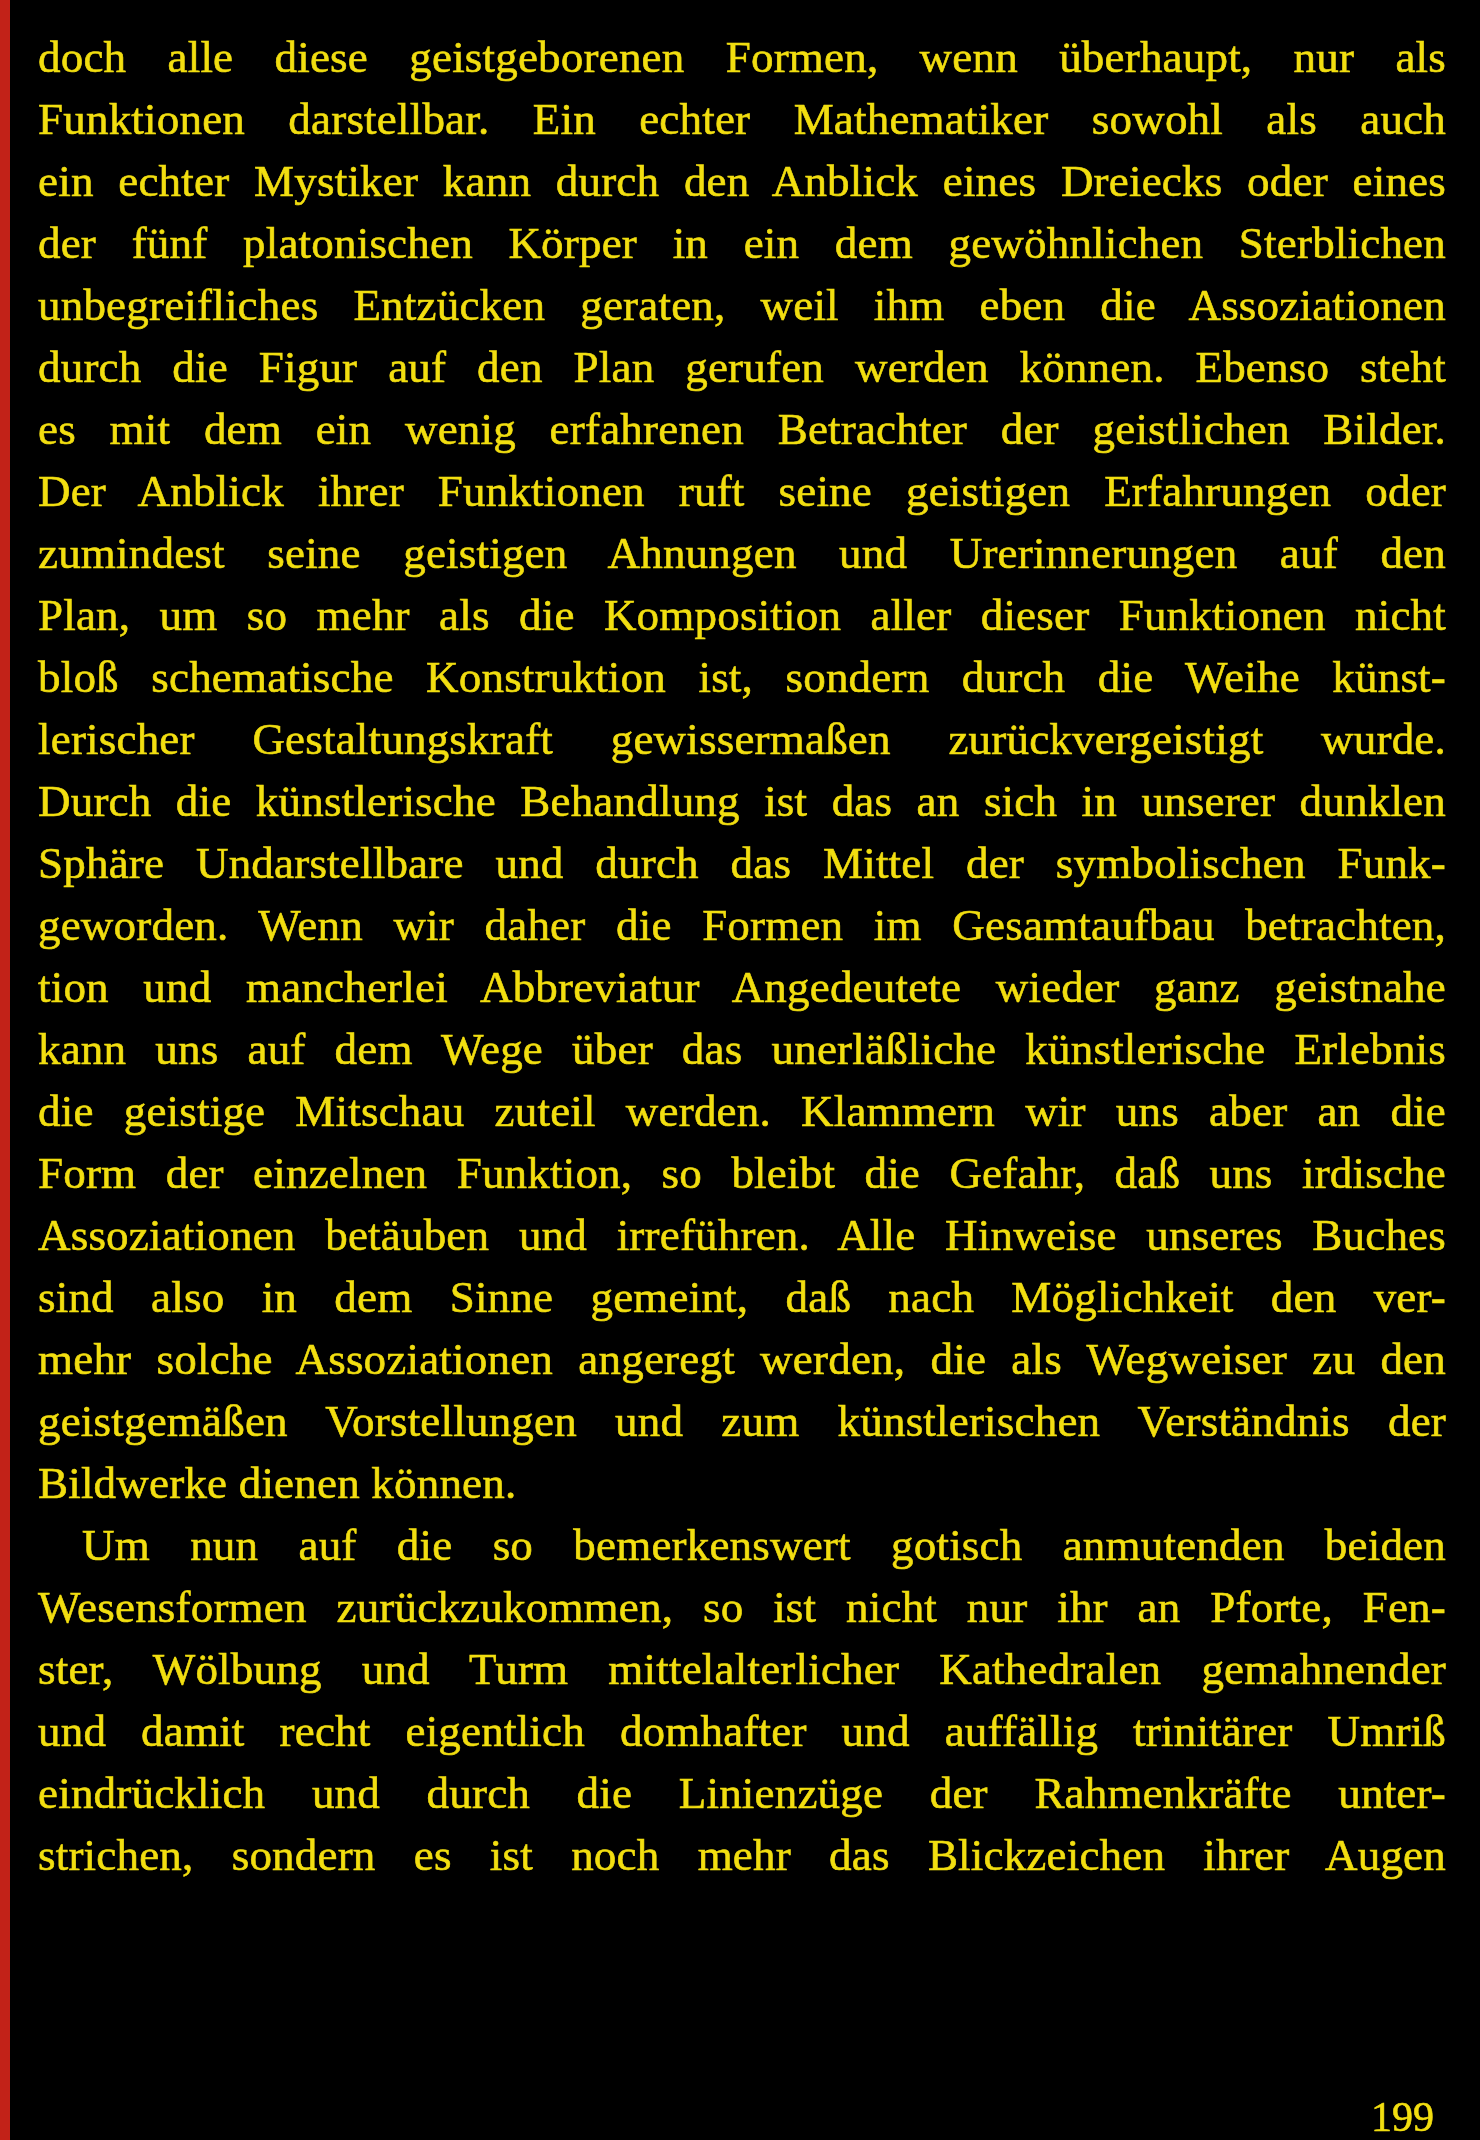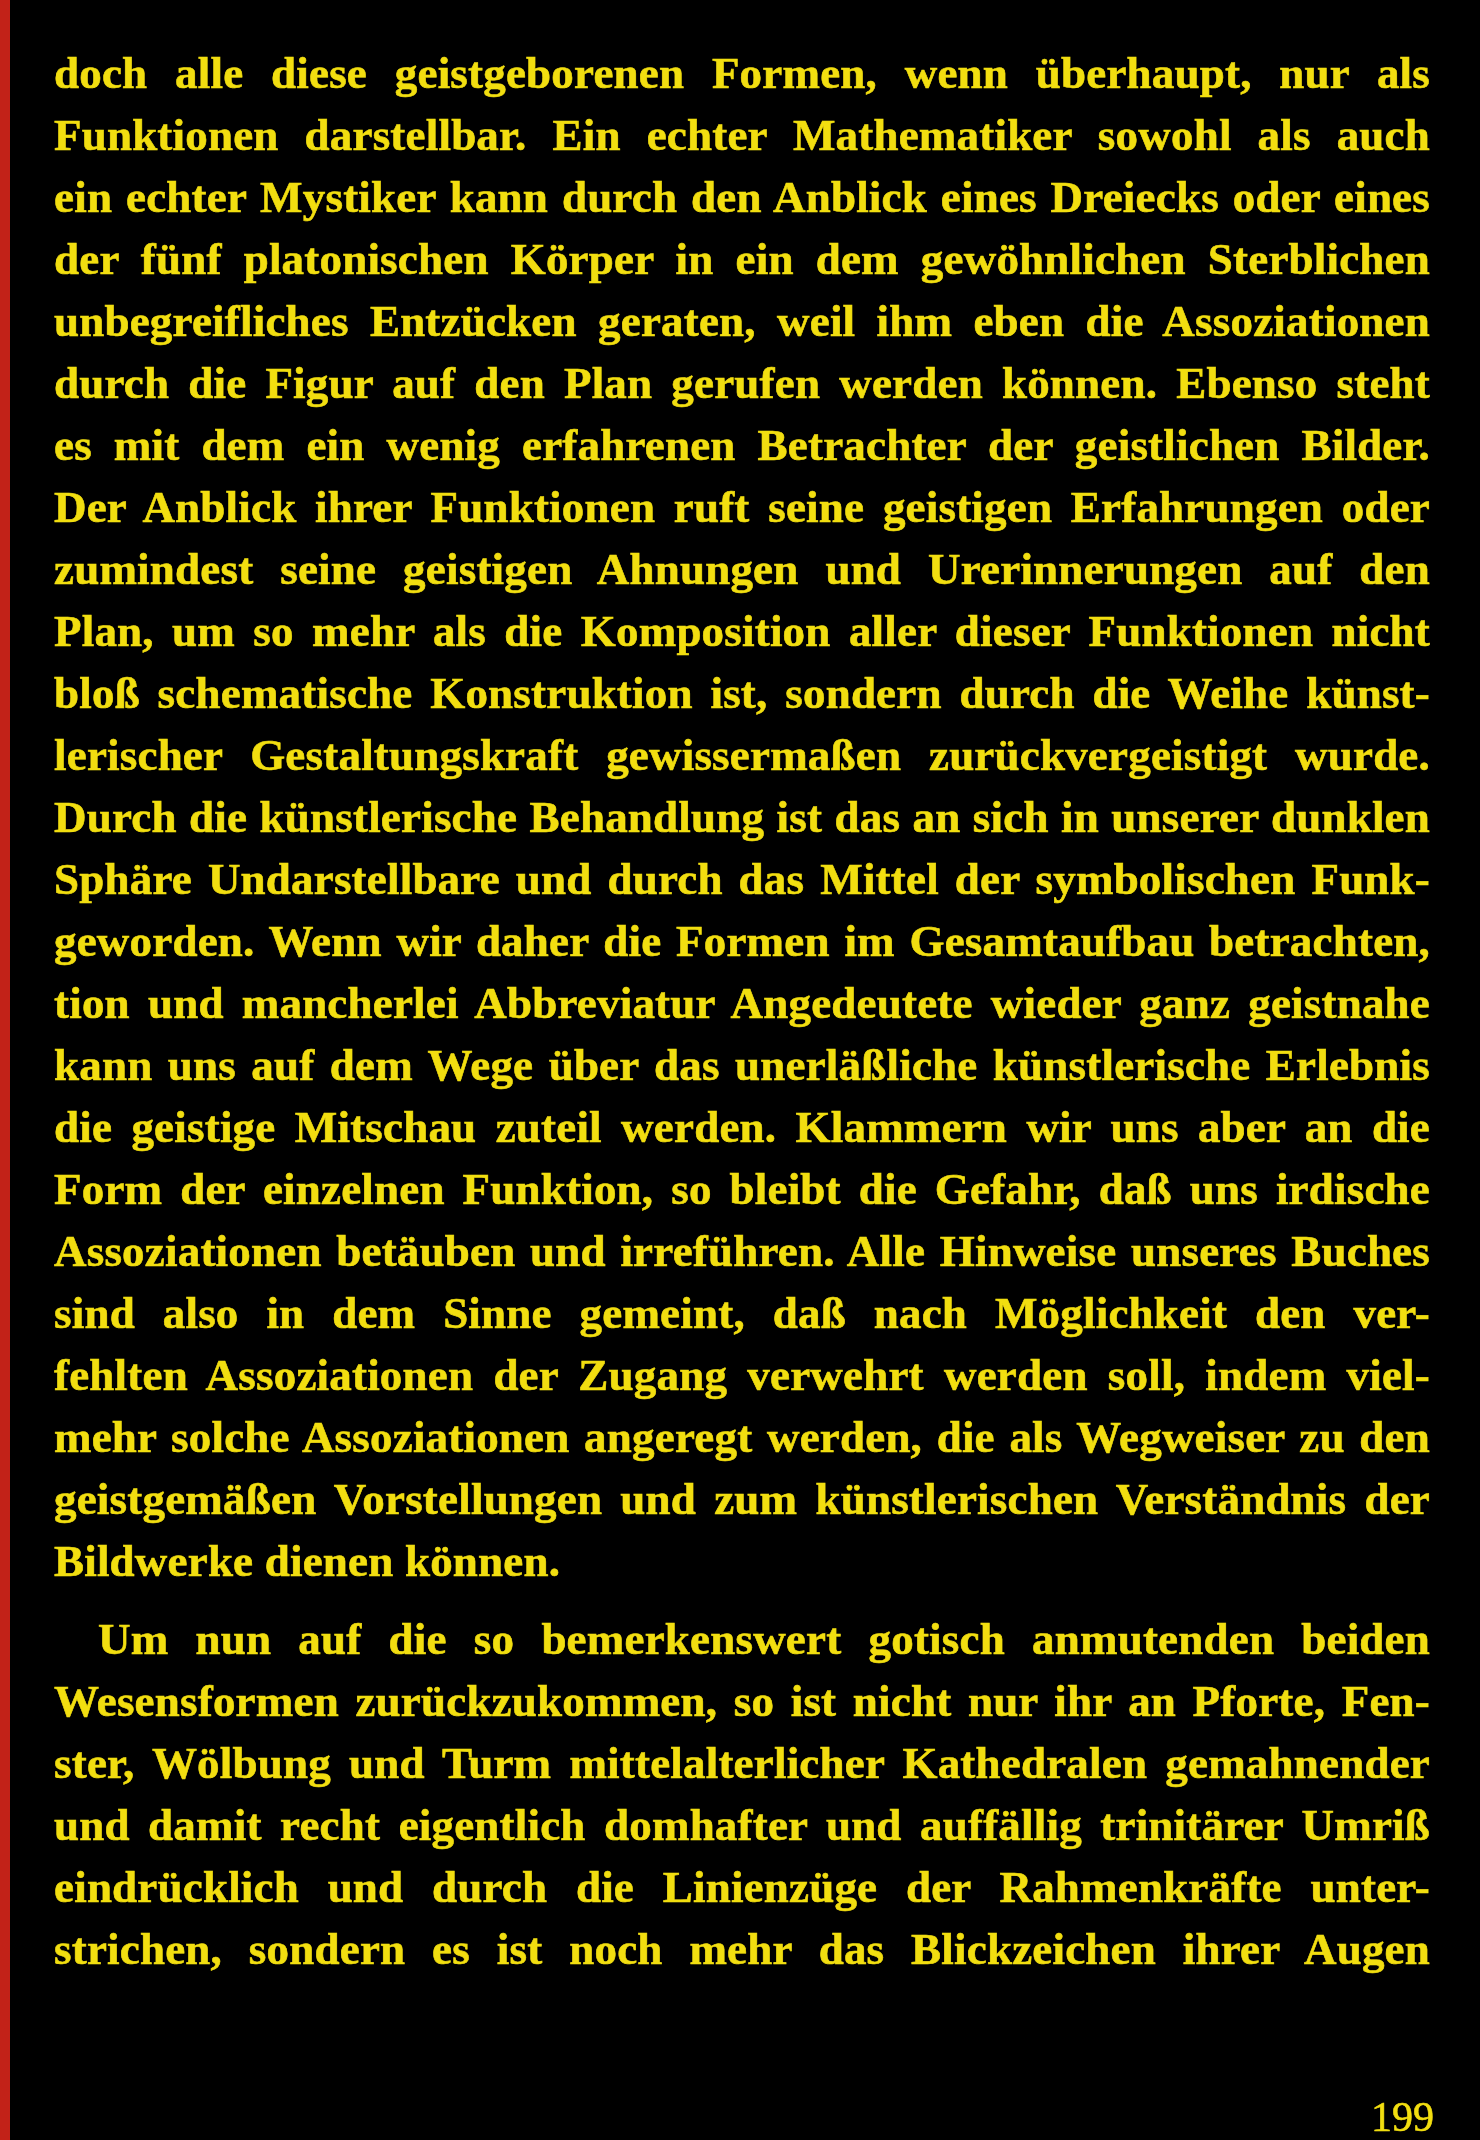--- a/index.html
+++ b/index.html
@@ -27,21 +27,21 @@
     position: absolute;
     left: 38px;
     top: 26px;
     width: 1408px;
     color: #f2de10;
     font-size: 45px;
     line-height: 62px;
     -webkit-text-stroke: 0.6px currentColor;
     letter-spacing: 0.2px;
   }
-  .para { margin: 16px; font-weight: bold; }
+  .para { margin: 0; }
   .line {
     text-align: justify;
     text-align-last: justify;
     white-space: normal;
   }
   .line.noj {
     text-align-last: left;
   }
   .line.indent {
     text-indent: 44px;
@@ -77,21 +77,20 @@
         <div class="line">lerischer Gestaltungskraft gewissermaßen zurückvergeistigt wurde.</div>
         <div class="line">Durch die künstlerische Behandlung ist das an sich in unserer dunklen</div>
         <div class="line">Sphäre Undarstellbare und durch das Mittel der symbolischen Funk-</div>
         <div class="line">geworden. Wenn wir daher die Formen im Gesamtaufbau betrachten,</div>
         <div class="line">tion und mancherlei Abbreviatur Angedeutete wieder ganz geistnahe</div>
         <div class="line">kann uns auf dem Wege über das unerläßliche künstlerische Erlebnis</div>
         <div class="line">die geistige Mitschau zuteil werden. Klammern wir uns aber an die</div>
         <div class="line">Form der einzelnen Funktion, so bleibt die Gefahr, daß uns irdische</div>
         <div class="line">Assoziationen betäuben und irreführen. Alle Hinweise unseres Buches</div>
         <div class="line">sind also in dem Sinne gemeint, daß nach Möglichkeit den ver-</div>
-        <div class="line">fehlten Assoziationen der Zugang verwehrt werden soll, indem viel-</div>
         <div class="line">mehr solche Assoziationen angeregt werden, die als Wegweiser zu den</div>
         <div class="line">geistgemäßen Vorstellungen und zum künstlerischen Verständnis der</div>
         <div class="line noj">Bildwerke dienen können.</div>
       </div>
       <div class="para">
         <div class="line indent">Um nun auf die so bemerkenswert gotisch anmutenden beiden</div>
         <div class="line">Wesensformen zurückzukommen, so ist nicht nur ihr an Pforte, Fen-</div>
         <div class="line">ster, Wölbung und Turm mittelalterlicher Kathedralen gemahnender</div>
         <div class="line">und damit recht eigentlich domhafter und auffällig trinitärer Umriß</div>
         <div class="line">eindrücklich und durch die Linienzüge der Rahmenkräfte unter-</div>

